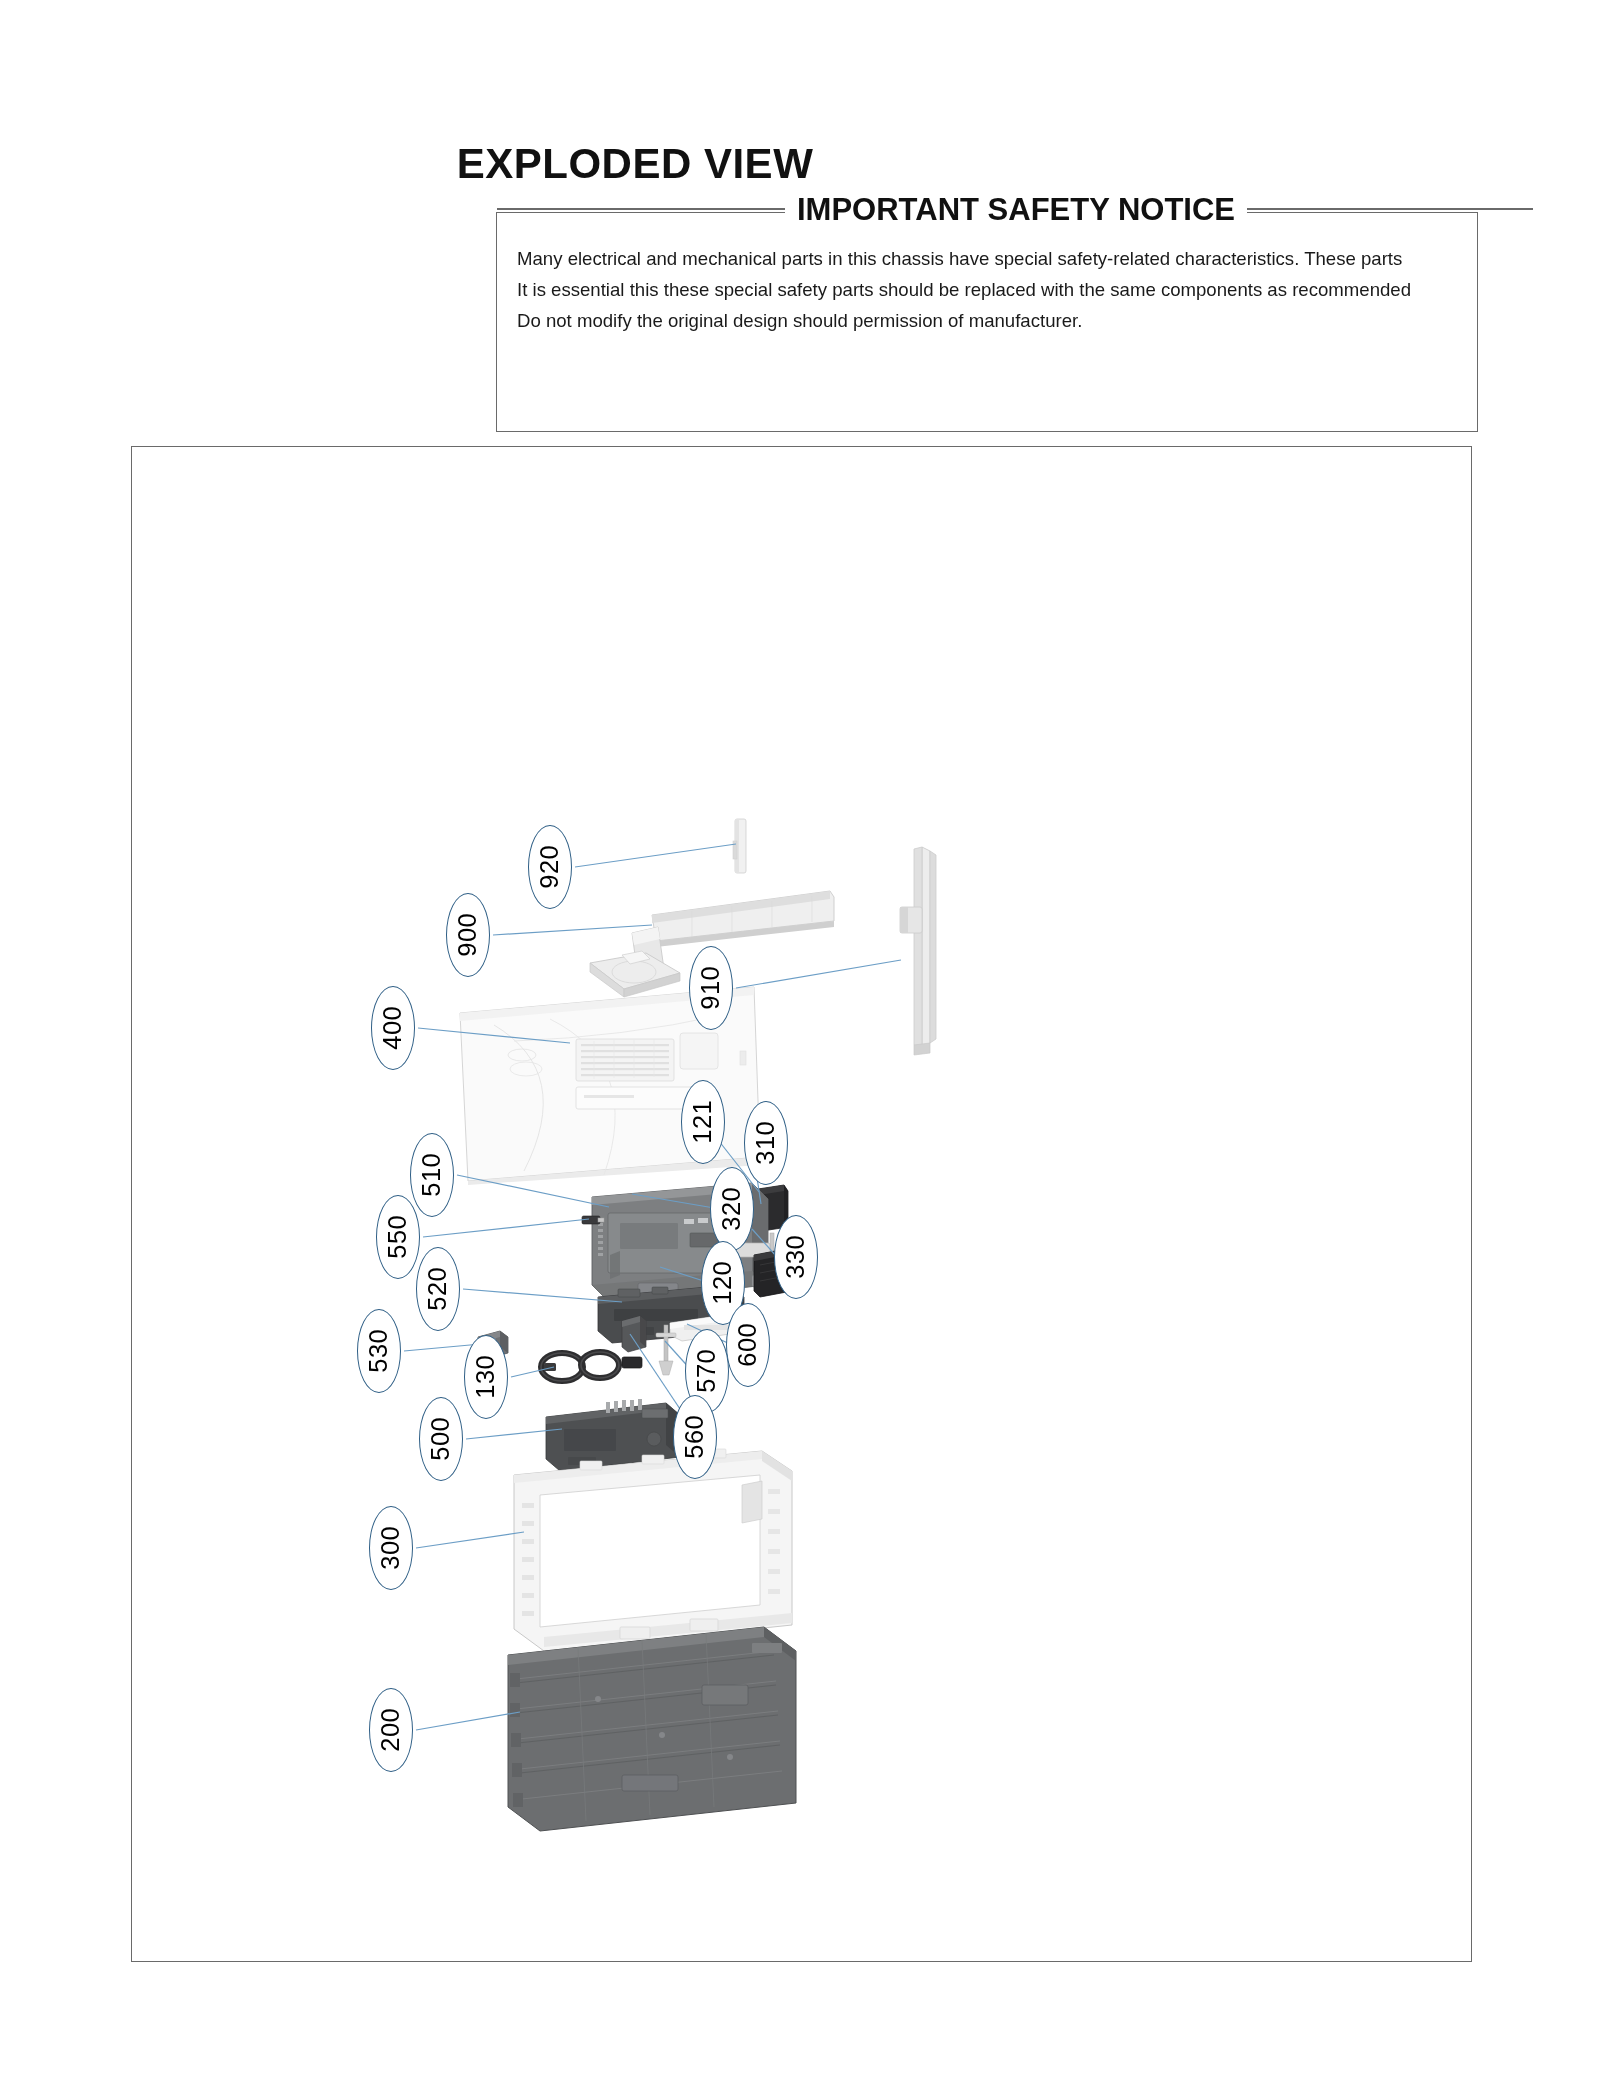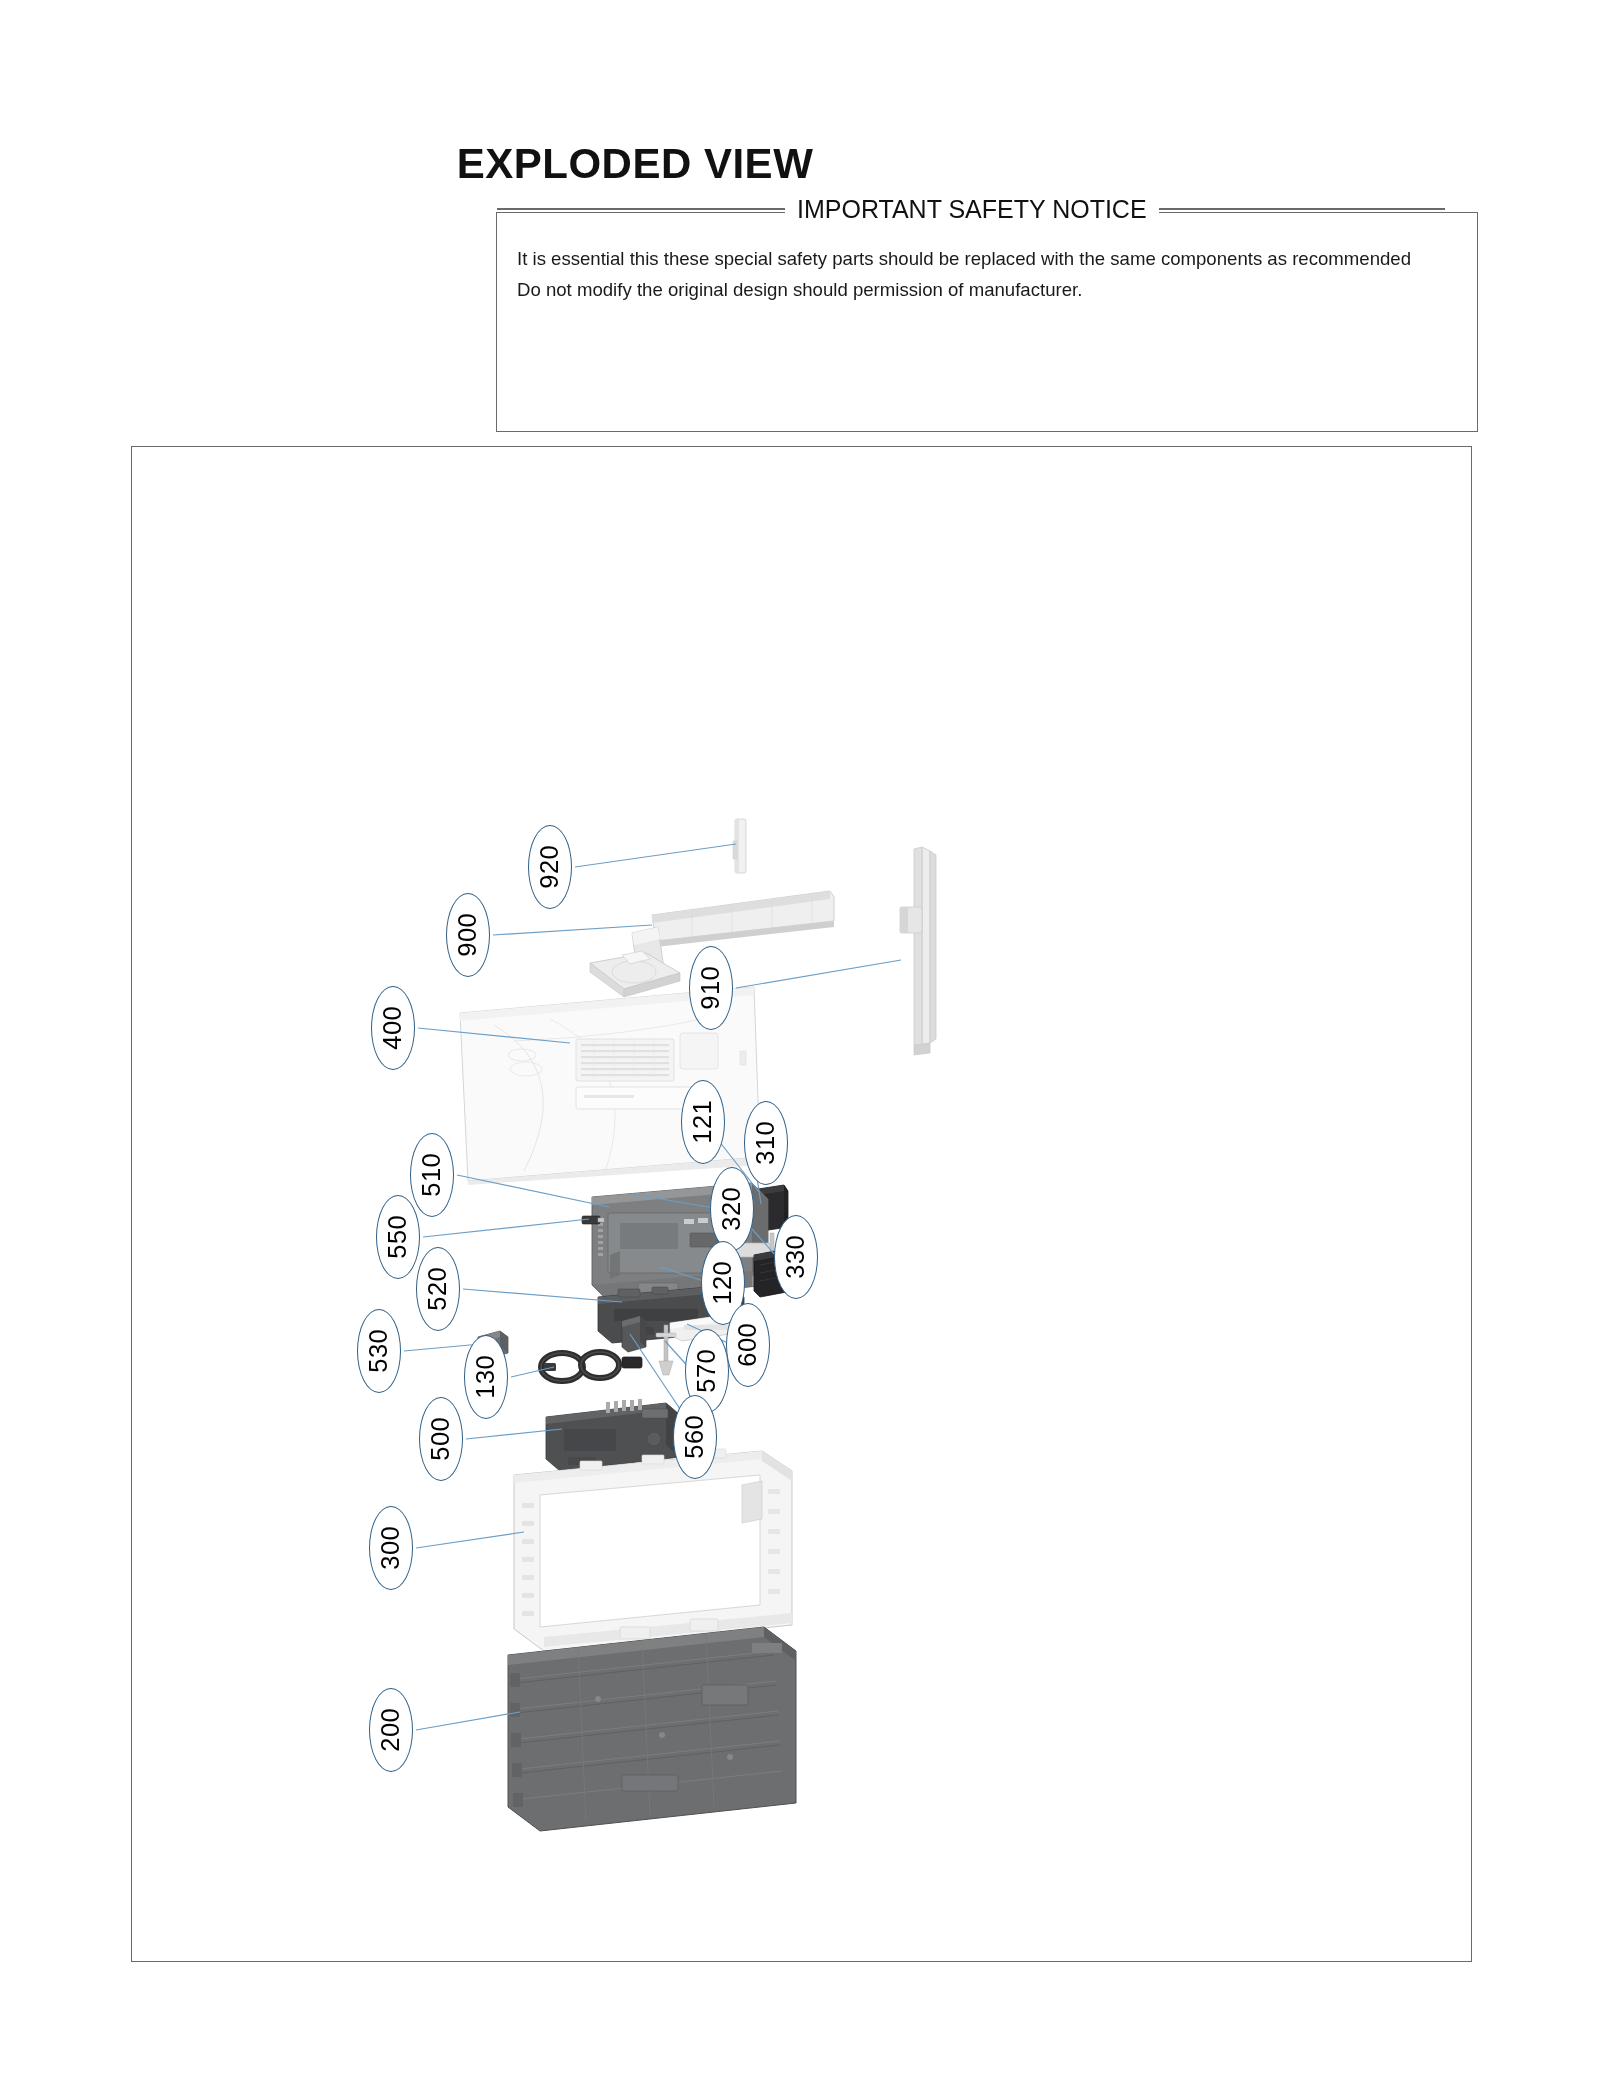--- a/index.html
+++ b/index.html
@@ -20,21 +20,21 @@
     border:1.6px solid #6a6a6a;
   }
   #notice-legend{
     position:absolute; left:0; top:-19px; width:982px; height:30px;
     display:flex; align-items:center; pointer-events:none;
   }
   #notice-legend .ln{flex:0 0 auto;height:1.6px;background:#6a6a6a;}
   #notice-legend .ln.a{width:288px;}
   #notice-legend .ln.b{width:286px;}
   #notice-legend .lbl{
-    font-size:25px; font-weight:normal; white-space:nowrap;
+    font-size:31px; font-weight:bold; white-space:nowrap;
     padding:0 12px; background:#fff; line-height:1;
   }
   #notice-body{
     position:absolute; left:20px; right:16px; top:30px;
     font-size:18.6px; line-height:31px; text-align:justify;
     color:#1a1a1a;
   }
   #notice-body p{margin:0;}
   .warn-glyph{display:inline-block;vertical-align:-2px;margin:0 4px;}
 
@@ -71,20 +71,21 @@
 
 <div id="page-title">EXPLODED VIEW</div>
 
 <div id="notice">
   <div id="notice-legend">
     <div class="ln a"></div>
     <div class="lbl">IMPORTANT SAFETY NOTICE</div>
     <div class="ln b"></div>
   </div>
   <div id="notice-body">
+    <p>Many electrical and mechanical parts in this chassis have special safety-related characteristics. These parts</p>
     <p>It is essential this these special safety parts should be replaced with the same components as recommended</p>
     <p>Do not modify the original design should permission of manufacturer.</p>
   </div>
 </div>
 
 <div id="frame">
   <div id="stage">
 
     <div class="part" style="left:598px;top:372px;">
       <svg class="art" width="20" height="56" viewBox="0 0 20 56">

